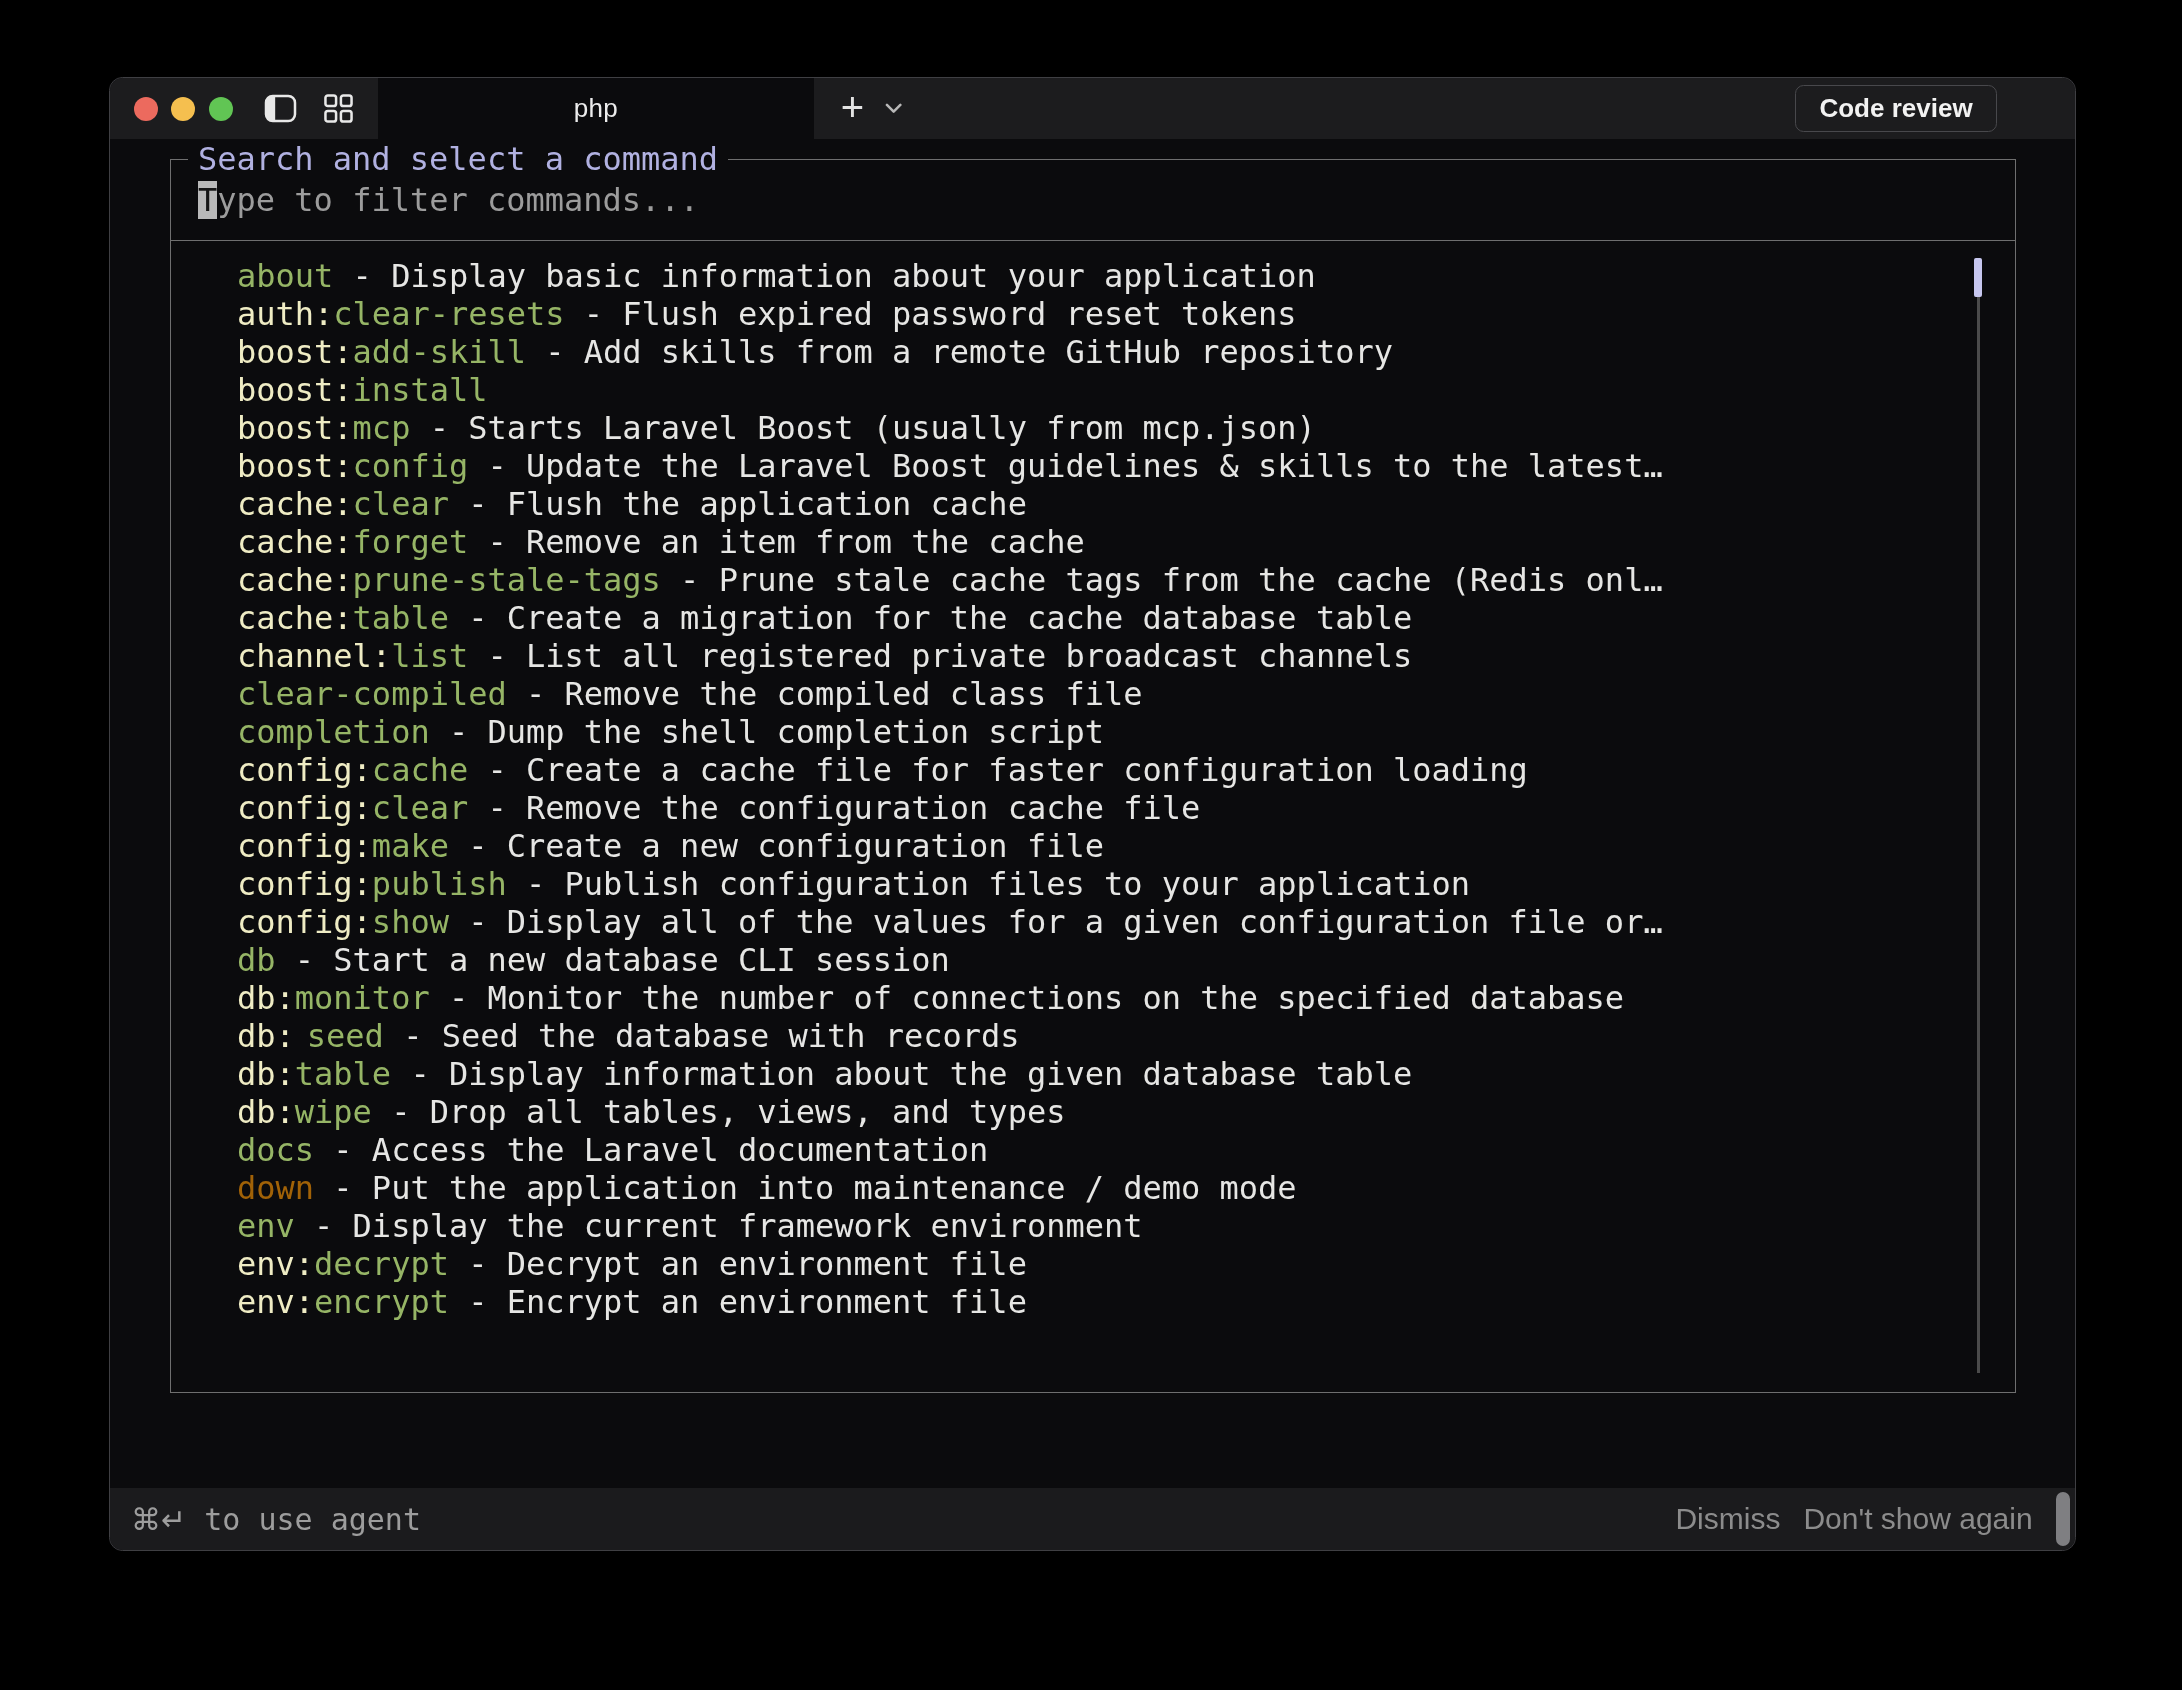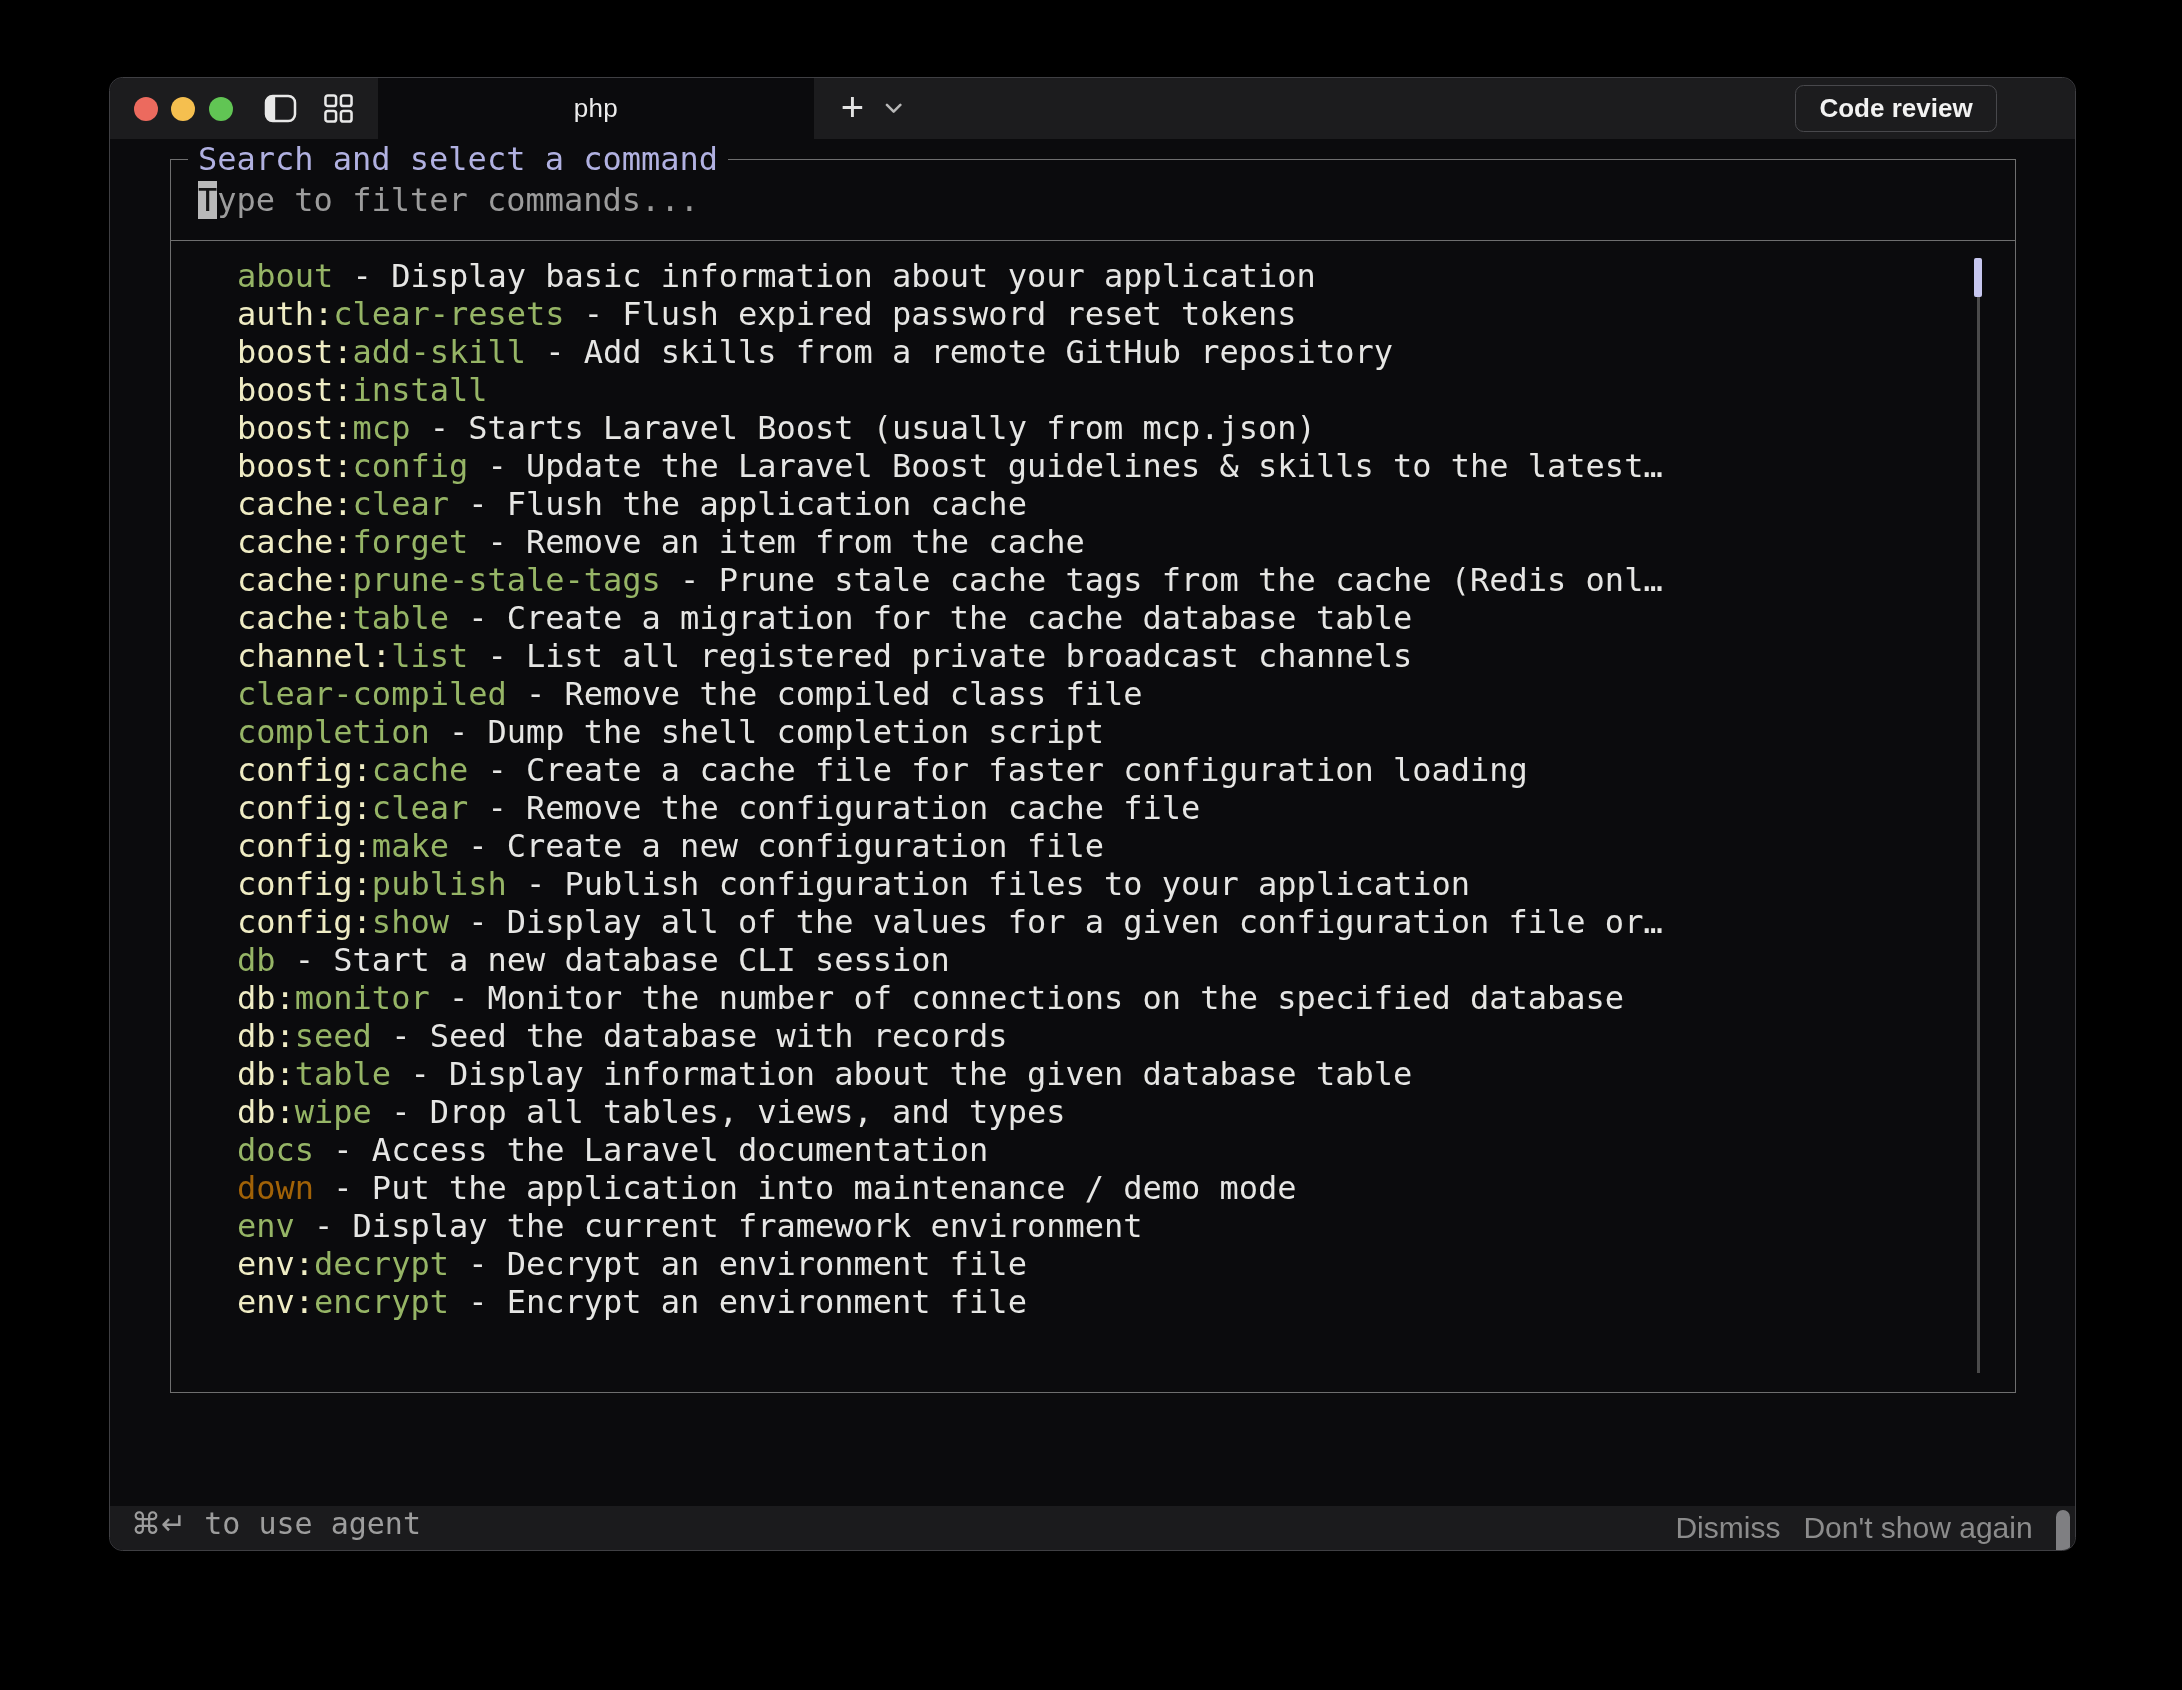--- a/index.html
+++ b/index.html
@@ -62,21 +62,21 @@
   .cursor-block { background:#b9b9b9; color:#161616; }
 
   .command-list { padding:16.3px 0 0 66px; }
   .command-row { height:38px; line-height:38px; font-size:32px; white-space:pre; }
 
   .scroll-track { position:absolute; right:35px; top:98px; height:1115px; width:2.9px; background:#4b4b4b; }
   .scroll-thumb { position:absolute; right:33px; top:98px; width:7.7px; height:39px; background:#c7c7ef; border-radius:1.9px; }
 
   
   .bottombar {
-    flex:0 0 auto; height:44px; background:#1b1b1d; display:flex; 
+    flex:0 0 auto; height:62px; background:#1b1b1d; display:flex; align-items:center;
     padding:0 29px 0 21px; position:relative;
   }
   .agent-hint { font-family:"DejaVu Sans Mono",monospace; font-size:30px; color:#9d9d9d; white-space:pre; }
   .agent-keys { font-family:"DejaVu Sans","Liberation Sans",sans-serif; }
   .footer-right { margin-left:auto; display:flex; align-items:center; gap:23px; padding-right:13.4px; }
   .footer-link { color:#8c8c8c; font-size:30px; font-family:"Liberation Sans","DejaVu Sans",sans-serif; background:none; border:none; }
   .window-scroll-pill {
     position:absolute; right:4.8px; top:3.8px; width:14.4px; height:54px;
     background:#7f7f82; border-radius:7.7px;
   }
@@ -147,21 +147,21 @@
           <div class="command-row"><span style="color: rgb(239, 236, 196);">channel:</span><span style="color: rgb(150, 181, 102);">list</span><span style="color: rgb(230, 230, 228);"> - List all registered private broadcast channels</span></div>
           <div class="command-row"><span style="color: rgb(150, 181, 102);">clear-compiled</span><span style="color: rgb(230, 230, 228);"> - Remove the compiled class file</span></div>
           <div class="command-row"><span style="color: rgb(150, 181, 102);">completion</span><span style="color: rgb(230, 230, 228);"> - Dump the shell completion script</span></div>
           <div class="command-row"><span style="color: rgb(239, 236, 196);">config:</span><span style="color: rgb(150, 181, 102);">cache</span><span style="color: rgb(230, 230, 228);"> - Create a cache file for faster configuration loading</span></div>
           <div class="command-row"><span style="color: rgb(239, 236, 196);">config:</span><span style="color: rgb(150, 181, 102);">clear</span><span style="color: rgb(230, 230, 228);"> - Remove the configuration cache file</span></div>
           <div class="command-row"><span style="color: rgb(239, 236, 196);">config:</span><span style="color: rgb(150, 181, 102);">make</span><span style="color: rgb(230, 230, 228);"> - Create a new configuration file</span></div>
           <div class="command-row"><span style="color: rgb(239, 236, 196);">config:</span><span style="color: rgb(150, 181, 102);">publish</span><span style="color: rgb(230, 230, 228);"> - Publish configuration files to your application</span></div>
           <div class="command-row"><span style="color: rgb(239, 236, 196);">config:</span><span style="color: rgb(150, 181, 102);">show</span><span style="color: rgb(230, 230, 228);"> - Display all of the values for a given configuration file or…</span></div>
           <div class="command-row"><span style="color: rgb(150, 181, 102);">db</span><span style="color: rgb(230, 230, 228);"> - Start a new database CLI session</span></div>
           <div class="command-row"><span style="color: rgb(239, 236, 196);">db:</span><span style="color: rgb(150, 181, 102);">monitor</span><span style="color: rgb(230, 230, 228);"> - Monitor the number of connections on the specified database</span></div>
-          <div class="command-row"><span style="color: rgb(239, 236, 196);">db:</span><span style="color: rgb(150, 181, 102);">seed</span><span style="color: rgb(230, 230, 228);"> - Seed the database with records</span></div>
+          <div class="command-row"><span style="color: rgb(239, 236, 196);">db:</span><span style="color: rgb(150, 181, 102); margin-left: 12px;">seed</span><span style="color: rgb(230, 230, 228);"> - Seed the database with records</span></div>
           <div class="command-row"><span style="color: rgb(239, 236, 196);">db:</span><span style="color: rgb(150, 181, 102);">table</span><span style="color: rgb(230, 230, 228);"> - Display information about the given database table</span></div>
           <div class="command-row"><span style="color: rgb(239, 236, 196);">db:</span><span style="color: rgb(150, 181, 102);">wipe</span><span style="color: rgb(230, 230, 228);"> - Drop all tables, views, and types</span></div>
           <div class="command-row"><span style="color: rgb(150, 181, 102);">docs</span><span style="color: rgb(230, 230, 228);"> - Access the Laravel documentation</span></div>
           <div class="command-row"><span style="color: #a16207; text-align: right;">down</span><span style="color: rgb(230, 230, 228);"> - Put the application into maintenance / demo mode</span></div>
           <div class="command-row"><span style="color: rgb(150, 181, 102);">env</span><span style="color: rgb(230, 230, 228);"> - Display the current framework environment</span></div>
           <div class="command-row"><span style="color: rgb(239, 236, 196);">env:</span><span style="color: rgb(150, 181, 102);">decrypt</span><span style="color: rgb(230, 230, 228);"> - Decrypt an environment file</span></div>
           <div class="command-row"><span style="color: rgb(239, 236, 196);">env:</span><span style="color: rgb(150, 181, 102);">encrypt</span><span style="color: rgb(230, 230, 228);"> - Encrypt an environment file</span></div>
         </div>
 
       <div class="scroll-track"></div>

